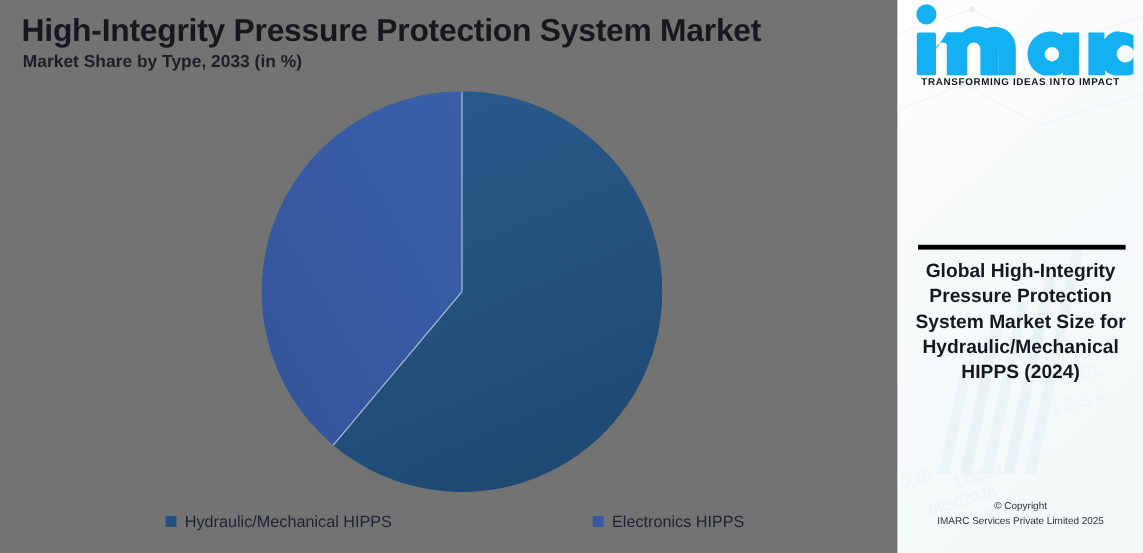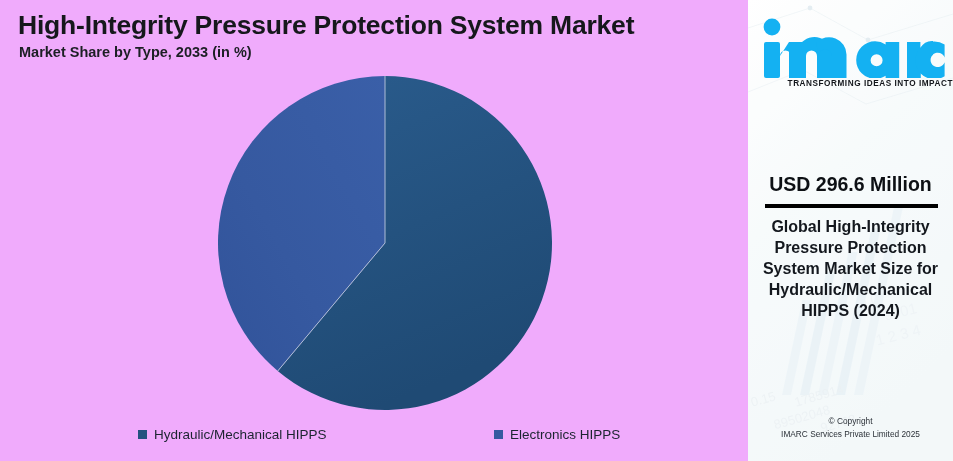--- a/index.html
+++ b/index.html
@@ -8,21 +8,21 @@
     background:#dce3f0;
     font-family:"Liberation Sans", sans-serif;
     overflow:hidden;
     position:relative;
   }
   #stage{position:relative;width:953px;height:461px;overflow:hidden;}
 
   
   .chart-panel{
     position:absolute;left:0;top:0;width:748px;height:461px;
-    background:#f0abfc;
+    background:#737373;
   }
   .chart-title{
     position:absolute;left:18px;top:10px;
     font-size:26.5px;font-weight:bold;color:#16181c;
     letter-spacing:-0.2px;white-space:nowrap;
   }
   .chart-subtitle{
     position:absolute;left:19px;top:44px;
     font-size:14.5px;font-weight:bold;color:#1c1f24;
     white-space:nowrap;
@@ -50,21 +50,21 @@
   .brand-panel{
     position:absolute;left:748px;top:0;width:205px;height:461px;
     background:#f3f8f9;
     overflow:hidden;
   }
   .brand-bg{
     position:absolute;left:0;top:0;width:205px;height:461px;
     pointer-events:none;
   }
   .logo-block{
-    position:absolute;left:0;top:16px;width:205px;text-align:right;
+    position:absolute;left:0;top:1px;width:205px;text-align:center;
   }
   .logo-mark{
     display:block;margin:0 auto;
   }
   .logo-tagline{
     margin-top:1px;
     font-size:8.2px;font-weight:bold;color:#13161b;
     letter-spacing:0.55px;
   }
   .value-headline{
@@ -183,21 +183,20 @@
           <path d="M46.5 40.5 a7 7 0 0 1 14 0 V62 h14.5 V38.5 a17.5 17.5 0 0 0 -31.5 -10.5 z"></path>
           <path d="M61 40.5 a7 7 0 0 1 14 0 V62 h14.5 V38.5 a17.5 17.5 0 0 0 -30 -12 z"></path>
           <path d="M118 25.2 a18.8 18.8 0 1 0 0 37.6 a18.6 18.6 0 0 0 10.6 -3.1 V62 h13.6 V26 h-13.6 v2.4 a18.6 18.6 0 0 0 -10.6 -3.2 z m1.6 13 a6 6 0 1 1 0 12 a6 6 0 0 1 0 -12 z"></path>
           <path d="M150 26 h13.4 v6.2 a13.5 13.5 0 0 1 12.6 -7.2 v14.2 a11 11 0 0 0 -12.2 9.4 V62 H150 z"></path>
           <path d="M187.6 28.6 a19 19 0 0 0 -10.4 -3 a18.8 18.8 0 1 0 0 37.6 a19 19 0 0 0 10.4 -3 v-14 a7.2 7.2 0 1 1 0 -4.6 z"></path>
         </g>
       </svg>
       <div class="logo-tagline">TRANSFORMING IDEAS INTO IMPACT</div>
     </div>
 
-    <div class="value-headline">USD 296.6 Million</div>
 
     <div class="value-rule"></div>
 
     <div class="value-desc">Global High-Integrity Pressure Protection System Market Size for Hydraulic/Mechanical HIPPS (2024)</div>
 
     <div class="copyright">
       <div>© Copyright</div>
       <div>IMARC Services Private Limited 2025</div>
     </div>
   </div>

